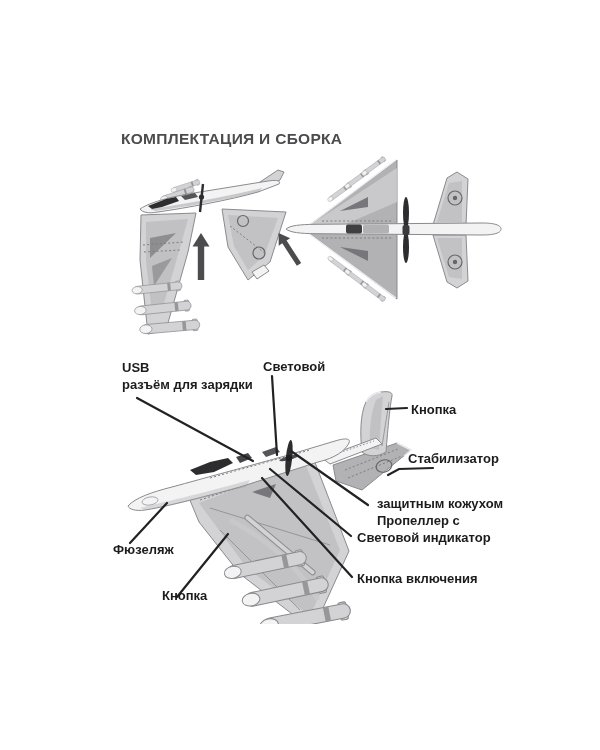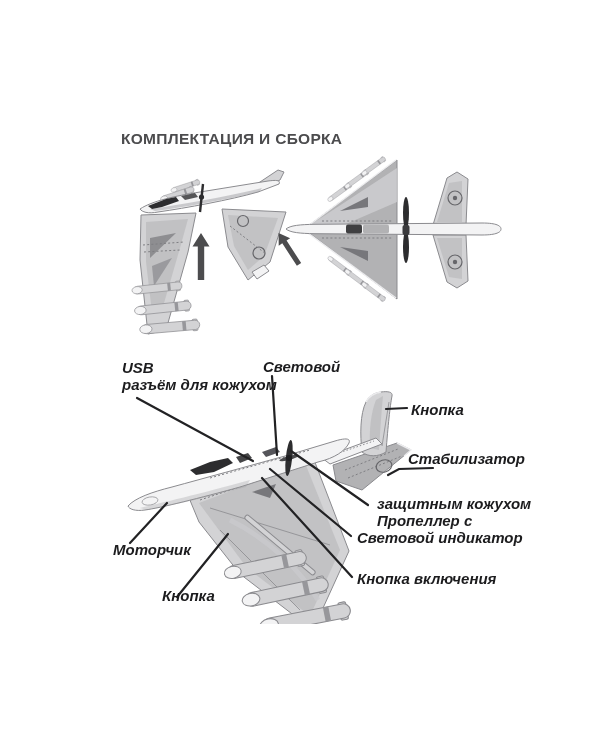--- a/index.html
+++ b/index.html
@@ -8,22 +8,22 @@
     background:var(--background,#ffffff);
     font-family:"Liberation Sans","DejaVu Sans",sans-serif;
   }
   .art{position:absolute;left:0;top:0;}
   .title{
     position:absolute;left:121px;top:130px;
     font-size:15.5px;font-weight:700;letter-spacing:.3px;
     color:var(--title-text,#4c4c4e);white-space:nowrap;z-index:2;
   }
   .lbl{
-    position:absolute;font-size:15px;line-height:17px;font-weight:700;
-    color:var(--label-text,#1c1c1e);white-space:nowrap;z-index:2;font-style:italic;
+    position:absolute;font-size:13px;line-height:17px;font-weight:700;
+    color:var(--label-text,#1c1c1e);white-space:nowrap;z-index:2;
   }
   .lbl-line{display:block;}
   
   .ol{stroke:var(--plane-outline,#8b8b8f);stroke-width:1;}
   .fw{fill:var(--plane-white,#f3f3f4);}
   .fl{fill:var(--plane-light,#d3d3d5);}
   .fm{fill:var(--plane-mid,#b2b2b4);}
   .fs{fill:var(--plane-shade,#97979b);}
   .fd{fill:var(--plane-dark,#2d2d2f);}
   .ln{stroke:#8a8a8e;stroke-width:.8;fill:none;}
@@ -200,27 +200,27 @@
       <line class="leader" x1="291" y1="451" x2="368" y2="505"></line>
       <line class="leader" x1="270" y1="469" x2="351" y2="536"></line>
       <line class="leader" x1="262" y1="478" x2="352" y2="577"></line>
       <line class="leader" x1="130" y1="543" x2="167" y2="503"></line>
       <line class="leader" x1="177" y1="597" x2="228" y2="534"></line>
     </g>
   </svg>
 
   <div class="lbl" style="left:122px;top:359px">
     <span class="lbl-line">USB</span>
-    <span class="lbl-line">разъём для кожухом</span>
+    <span class="lbl-line">разъём для зарядки</span>
   </div>
   <div class="lbl" style="left:263px;top:358px">Световой</div>
   <div class="lbl" style="left:411px;top:401px">Кнопка</div>
   <div class="lbl" style="left:408px;top:450px">Стабилизатор</div>
   <div class="lbl" style="left:377px;top:495px">
     <span class="lbl-line">защитным кожухом</span>
     <span class="lbl-line">Пропеллер с</span>
   </div>
   <div class="lbl" style="left:357px;top:570px">Кнопка включения</div>
   <div class="lbl" style="left:357px;top:529px">Световой индикатор</div>
-  <div class="lbl" style="left:113px;top:541px">Моторчик</div>
+  <div class="lbl" style="left:113px;top:541px">Фюзеляж</div>
   <div class="lbl" style="left:162px;top:587px">Кнопка</div>
 
 </div>
 
 </body></html>

